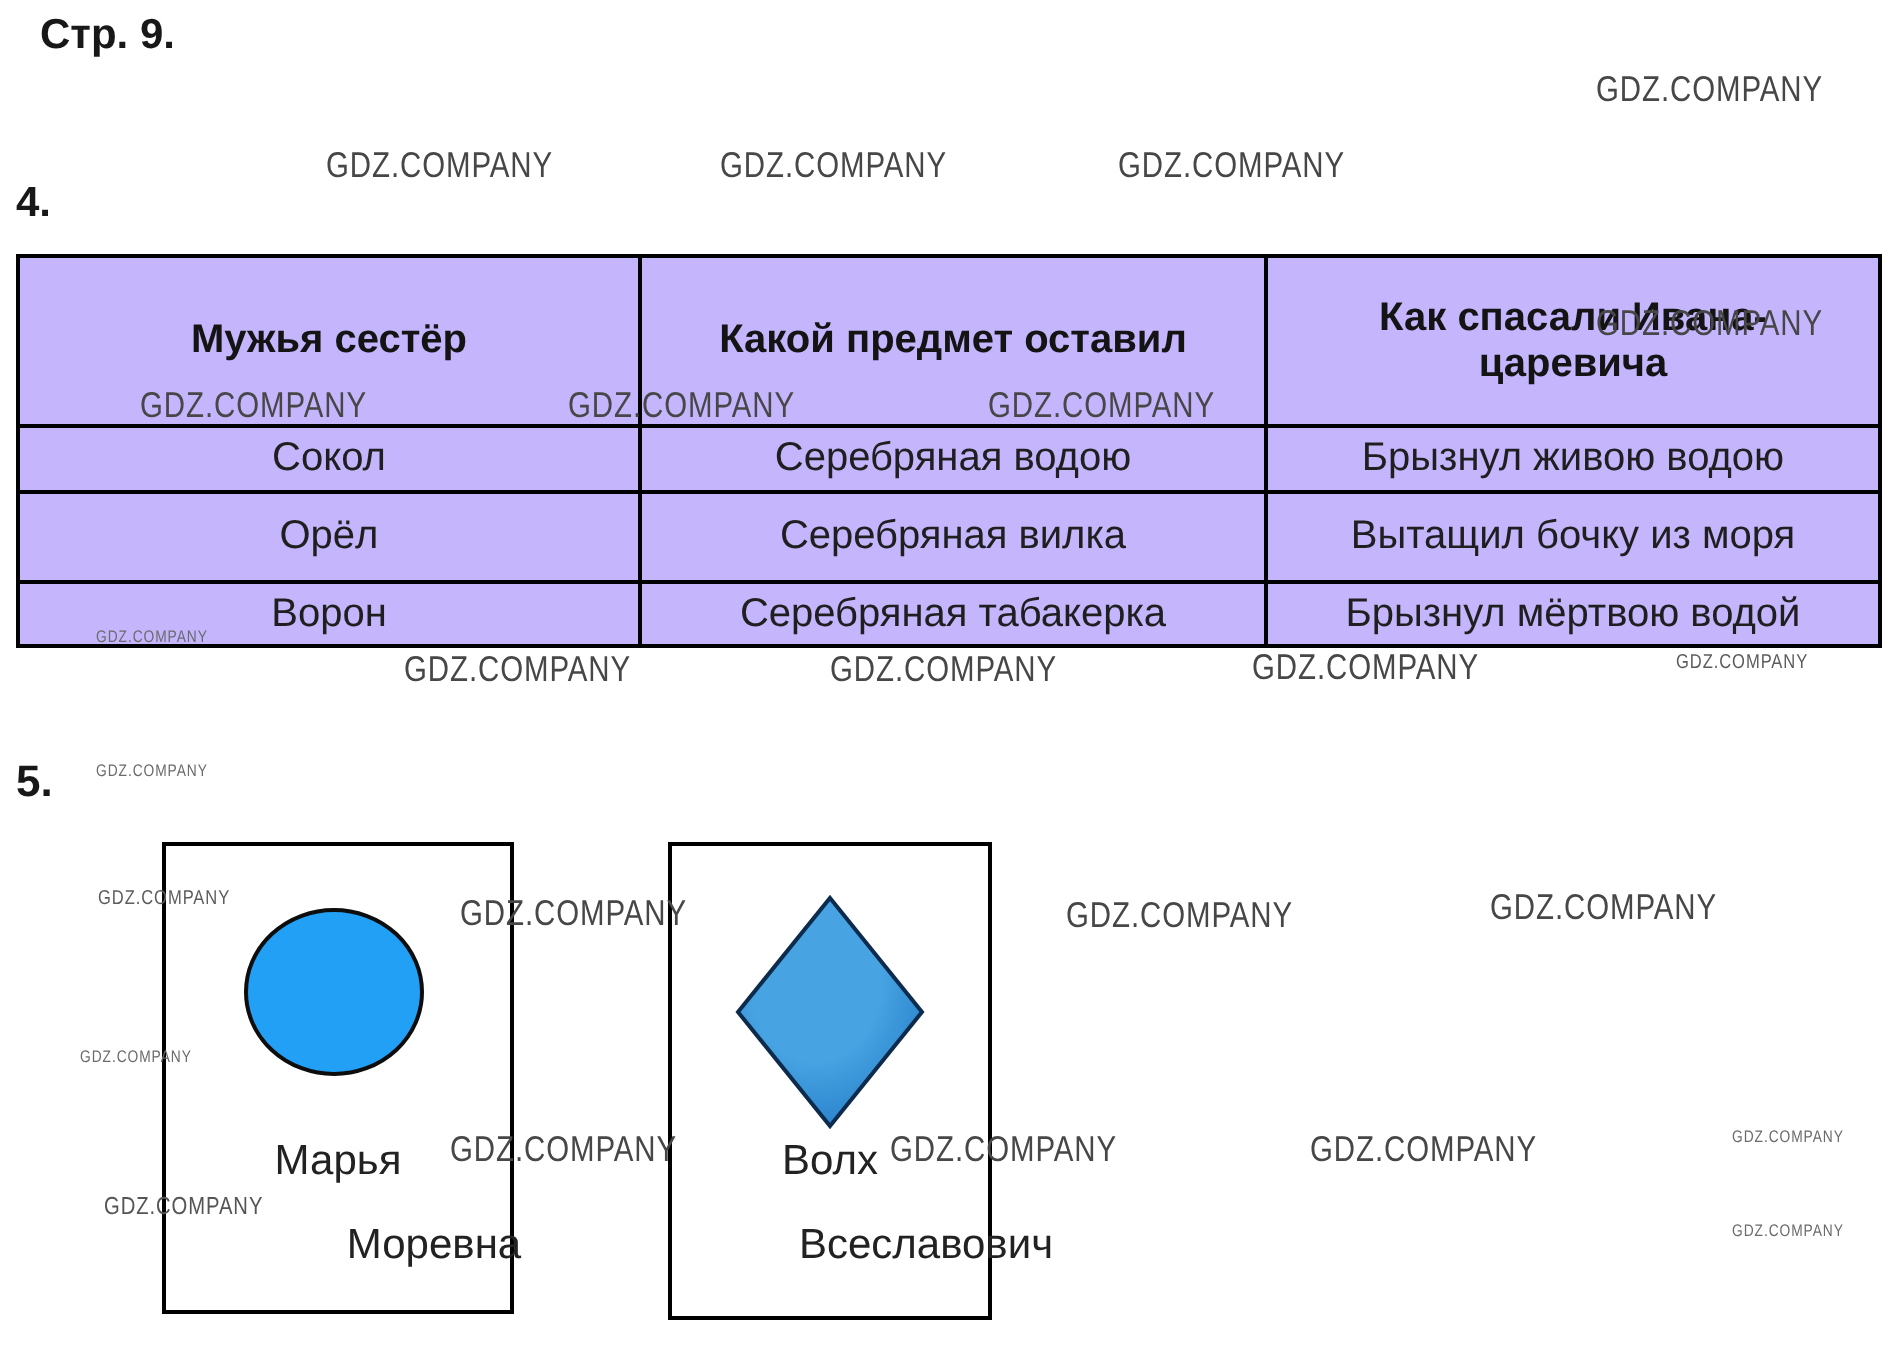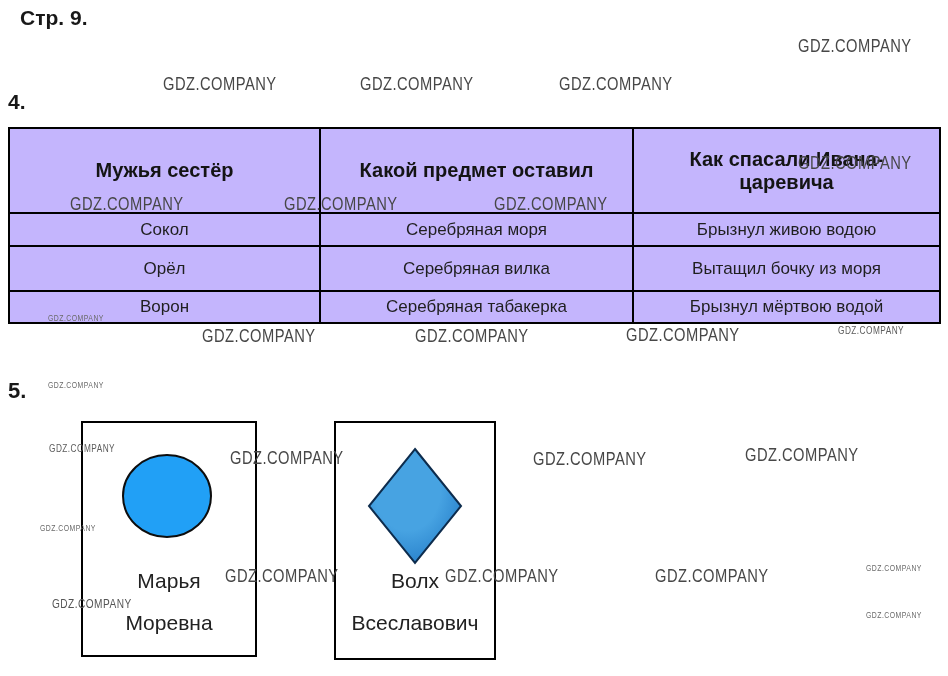--- a/index.html
+++ b/index.html
@@ -24,21 +24,21 @@
     background:#c4b5fd;
   }
   table.fact-table, table.fact-table th, table.fact-table td{
     border:2px solid #000;
   }
   table.fact-table th{
     font-size:20px;font-weight:bold;color:#141414;
     text-align:center;vertical-align:middle;height:83px;padding:0 26px;
   }
   table.fact-table td{
-    font-size:17px;font-weight:normal;color:#1f1f1f;
+    font-size:20px;font-weight:normal;color:#1f1f1f;
     text-align:center;vertical-align:middle;padding:0 4px;
   }
   table.fact-table tbody tr:nth-child(1){height:33px;}
   table.fact-table tbody tr:nth-child(2){height:45px;margin-left:20px;}
   table.fact-table tbody tr:nth-child(3){height:32px;}
   col.c1{width:311px;} col.c2{width:313px;} col.c3{width:307px;}
 
   
   .card{
     position:absolute;background:#fff;border:2px solid #000;margin-left:44px;
@@ -46,21 +46,21 @@
   #card-1{left:37px;top:421px;width:172px;height:232px;}
   #card-2{left:290px;top:421px;width:158px;height:235px;}
   .card .shape{position:absolute;}
   #card-1 .shape{left:34px;top:27px;}
   #card-2 .shape{left:29px;top:23px;}
   .card .name-line{
     position:absolute;left:0;width:100%;text-align:center;
     font-size:21px;color:#222;
   }
   .card .line1{top:146px;}
-  .card .line2{top:188px;}
+  .card .line2{top:188px;padding-left:48px;}
 
   
   .wm{
     position:absolute;white-space:nowrap;
     font-family:"Liberation Sans", sans-serif;
     color:#474747;
     transform:scaleX(.92) scaleY(1.12);
     transform-origin:left top;
     letter-spacing:.5px;
     z-index:5;
@@ -87,21 +87,21 @@
   <thead>
       <tr id="table-head-row">
         <th>Мужья сестёр</th>
         <th>Какой предмет оставил</th>
         <th>Как спасали Ивана-царевича</th>
       </tr>
     </thead>
   <tbody id="table-body">
       <tr>
         <td>Сокол</td>
-        <td>Серебряная моря</td>
+        <td>Серебряная водою</td>
         <td>Брызнул живою водою</td>
       </tr>
       <tr>
         <td>Орёл</td>
         <td>Серебряная вилка</td>
         <td>Вытащил бочку из моря</td>
       </tr>
       <tr>
         <td>Ворон</td>
         <td>Серебряная табакерка</td>

